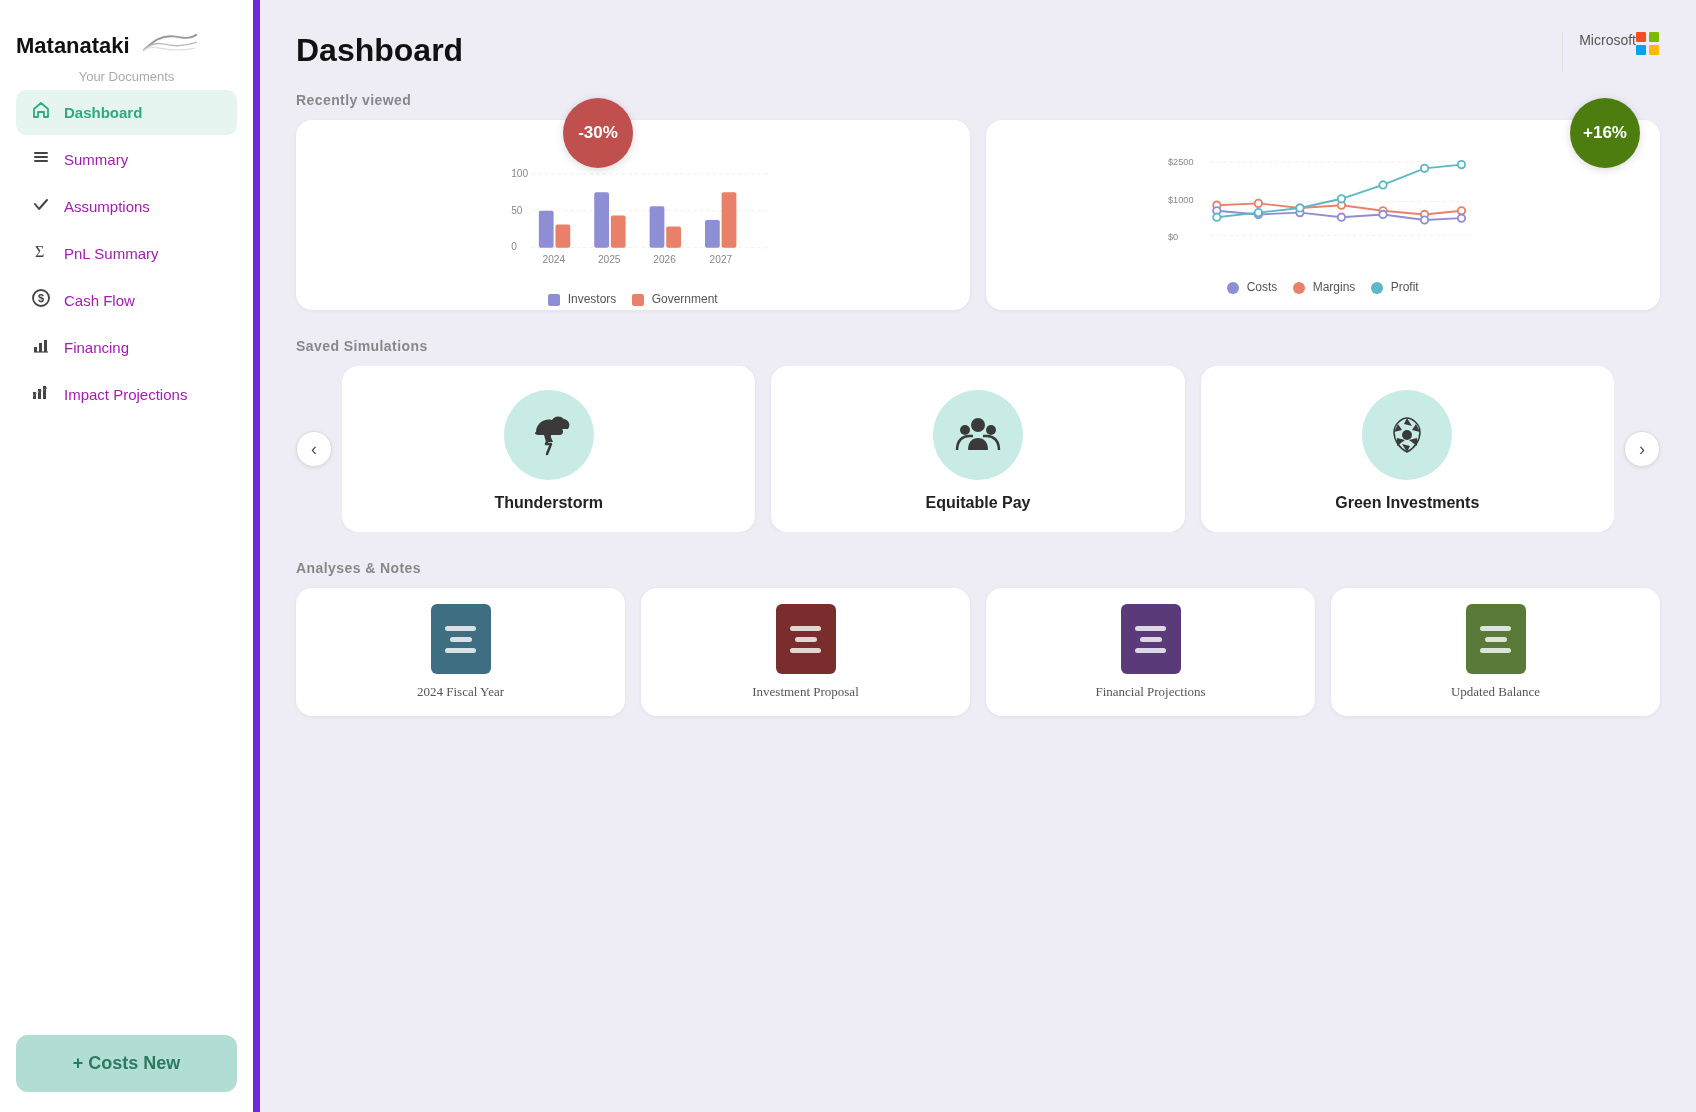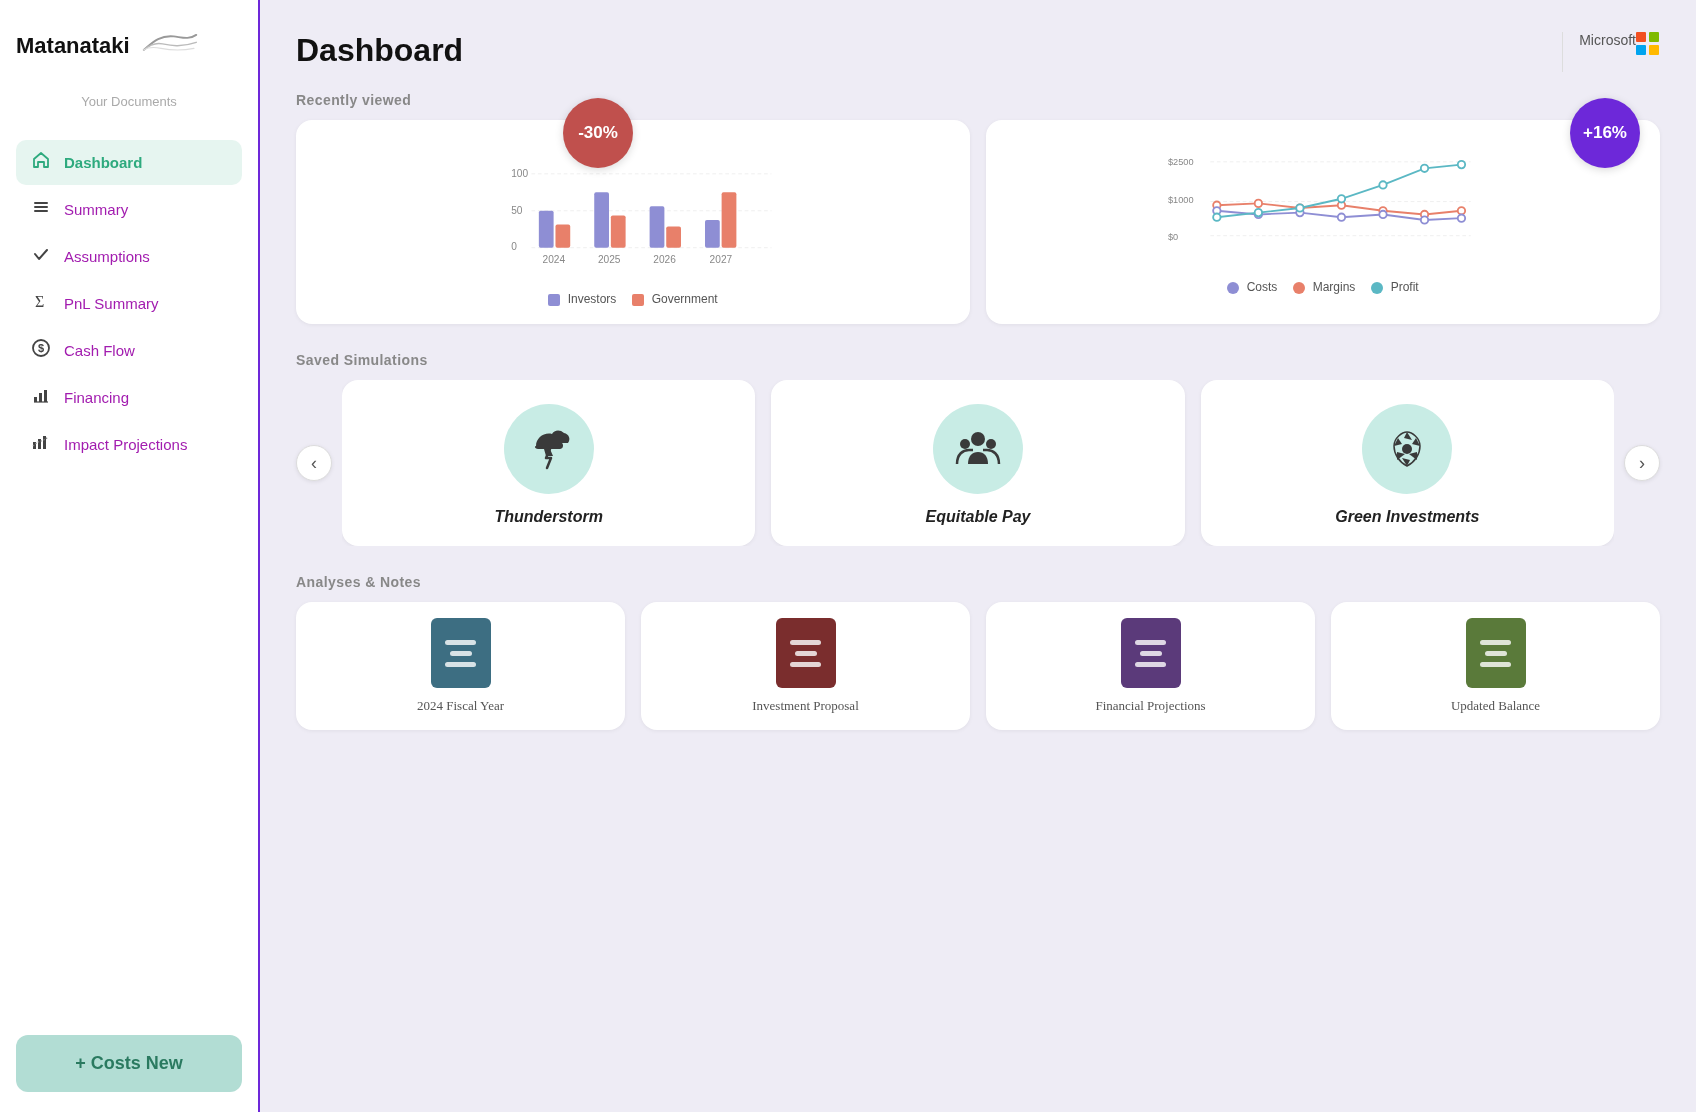--- a/index.html
+++ b/index.html
@@ -12,22 +12,21 @@
     }
 
     
     #sidebar {
       width: 260px;
       min-width: 260px;
       background: #fff;
       display: flex;
       flex-direction: column;
       padding: 28px 16px 20px;
-      border-right: 2px solid #6d28d9;
-      gap: 25px;
+      border-right: 7px solid #6d28d9;
     }
     .logo-area {
       display: flex;
       align-items: center;
       gap: 10px;
       margin-bottom: 6px;
     }
     .logo-text {
       font-size: 22px;
       font-weight: 800;
@@ -138,21 +137,21 @@
     
     .recently-viewed {
       display: flex;
       gap: 16px;
       margin-bottom: 28px;
       position: relative;
     }
     .chart-card {
       background: #fff;
       border-radius: 16px;
-      padding: 18px;
+      padding: 4px;
       flex: 1;
       position: relative;
       box-shadow: 0 1px 4px rgba(0,0,0,0.06);
     }
     .badge-circle {
       position: absolute;
       top: -18px;
       left: 50%;
       transform: translateX(-50%);
       width: 70px;
@@ -161,21 +160,21 @@
       display: flex;
       align-items: center;
       justify-content: center;
       font-size: 17px;
       font-weight: 700;
       color: #fff;
       z-index: 10;
       box-shadow: 0 2px 8px rgba(0,0,0,0.15);
     }
     .badge-red { background: #c0504d; }
-    .badge-green { background: #6d28d9; }
+    .badge-green { background: #4d7c0f; }
 
     
     .bar-chart-area {
       margin-top: 12px;
     }
     .bar-chart-svg {
       width: 100%;
       height: 120px;
     }
     .chart-legend {
@@ -219,21 +218,20 @@
       background: #fff;
       border-radius: 16px;
       padding: 24px 16px 20px;
       flex: 1;
       display: flex;
       flex-direction: column;
       align-items: center;
       gap: 14px;
       box-shadow: 0 1px 4px rgba(0,0,0,0.06);
       cursor: pointer;
-      font-style: italic;
     }
     .sim-icon-circle {
       width: 90px;
       height: 90px;
       border-radius: 50%;
       background: #c8ece5;
       display: flex;
       align-items: center;
       justify-content: center;
       font-size: 36px;

